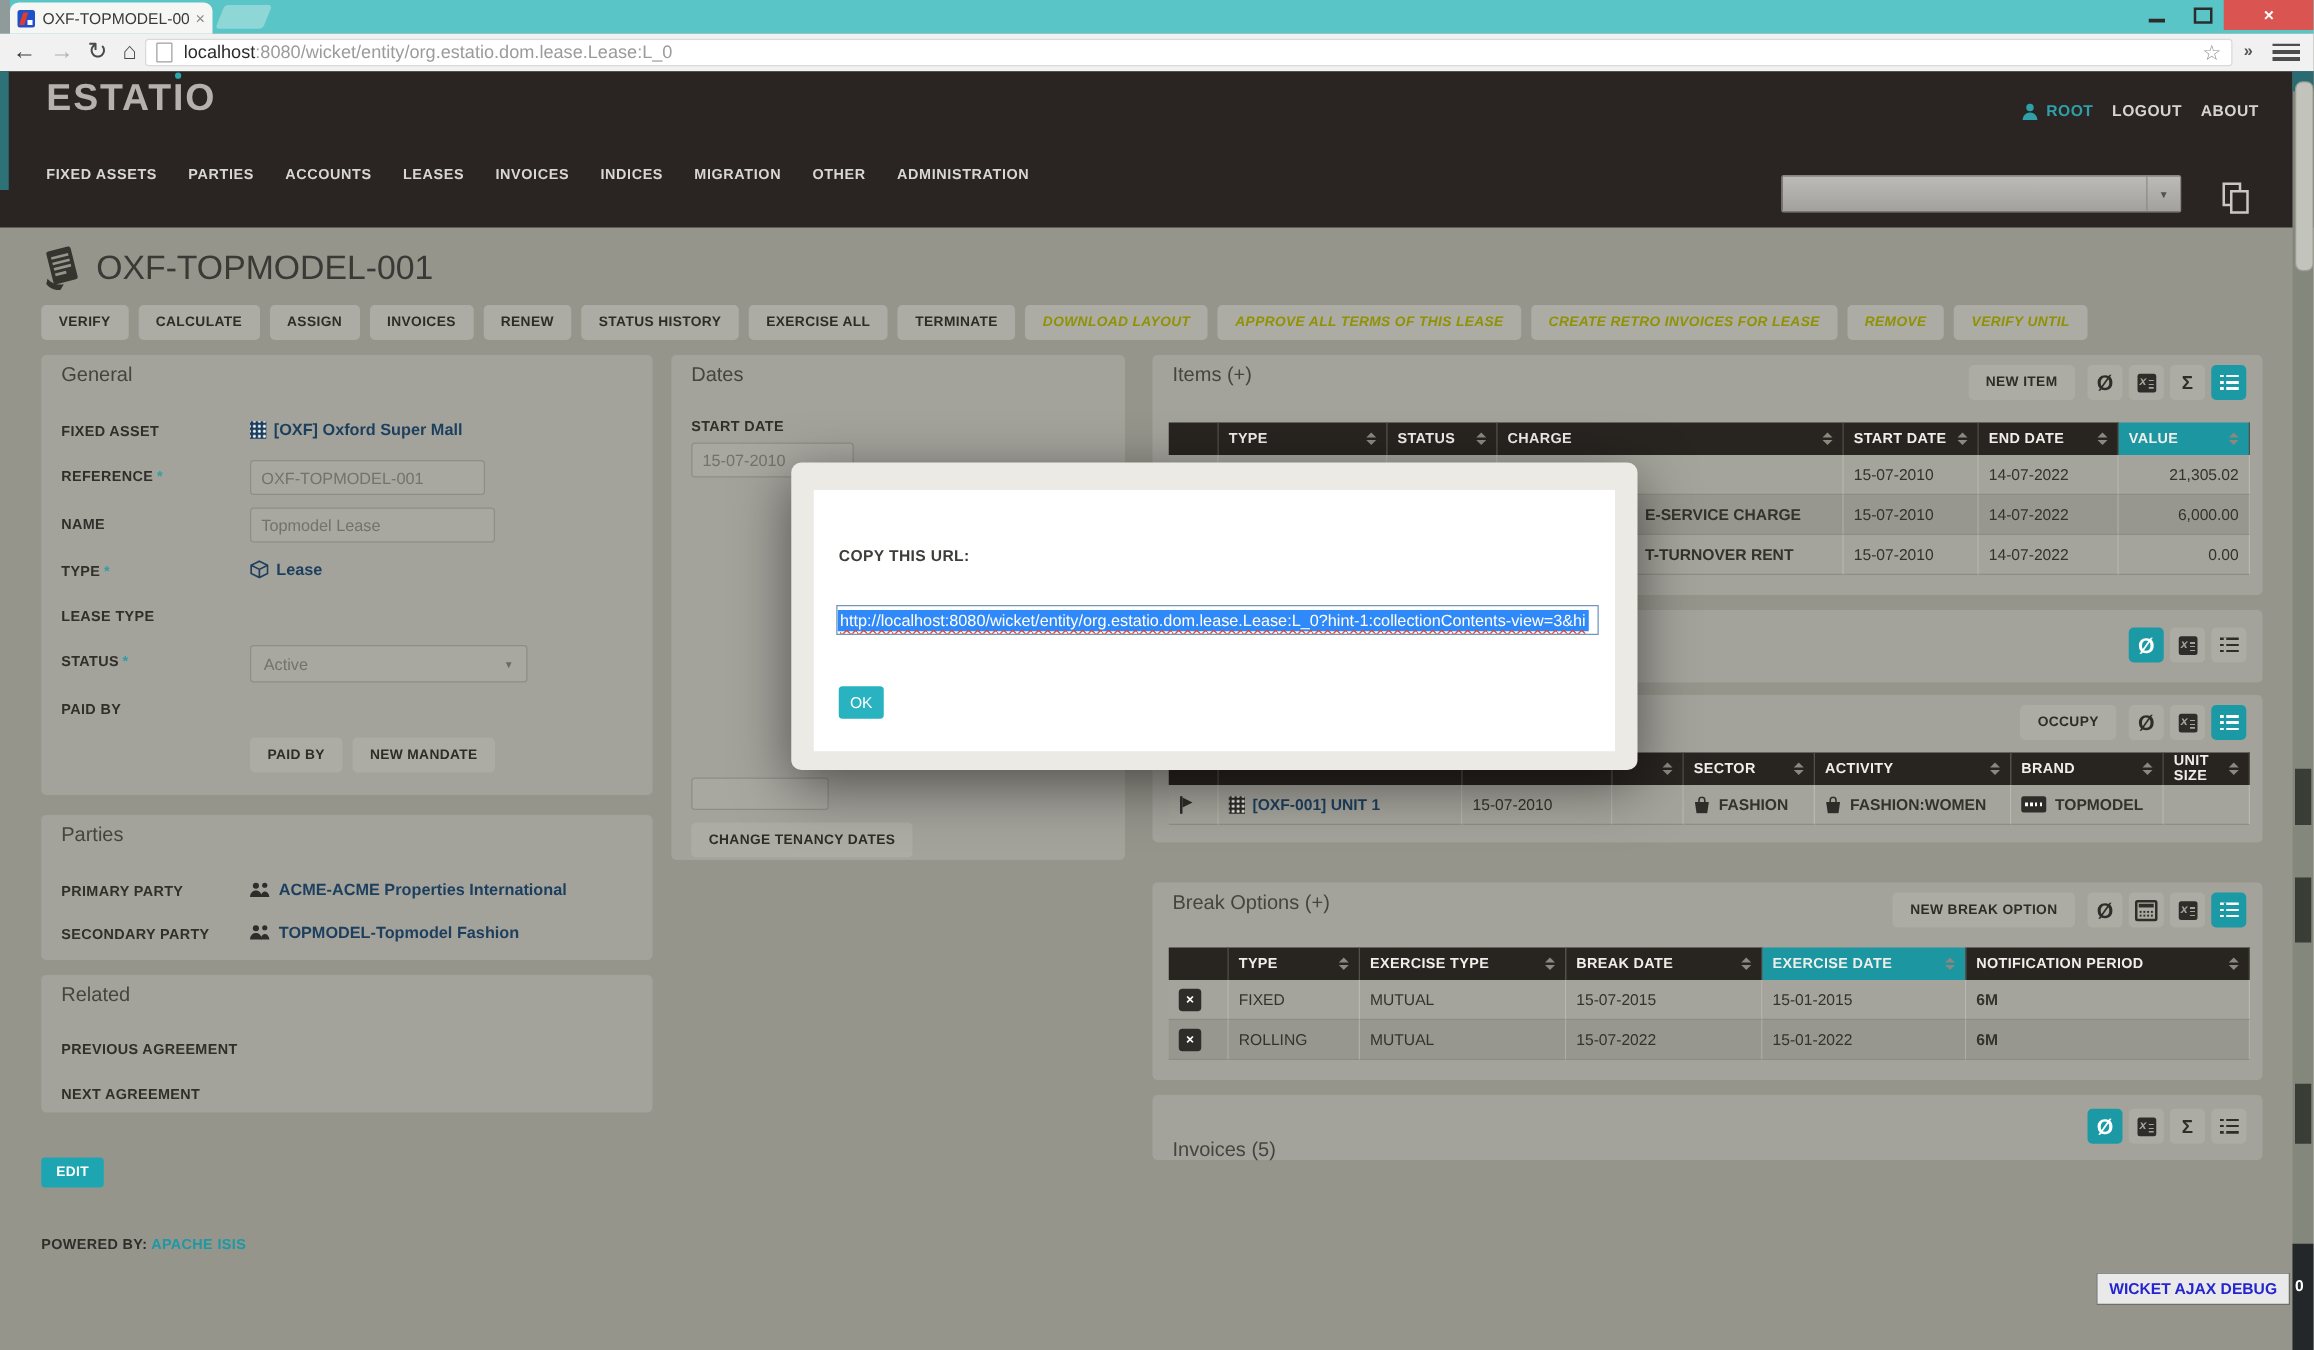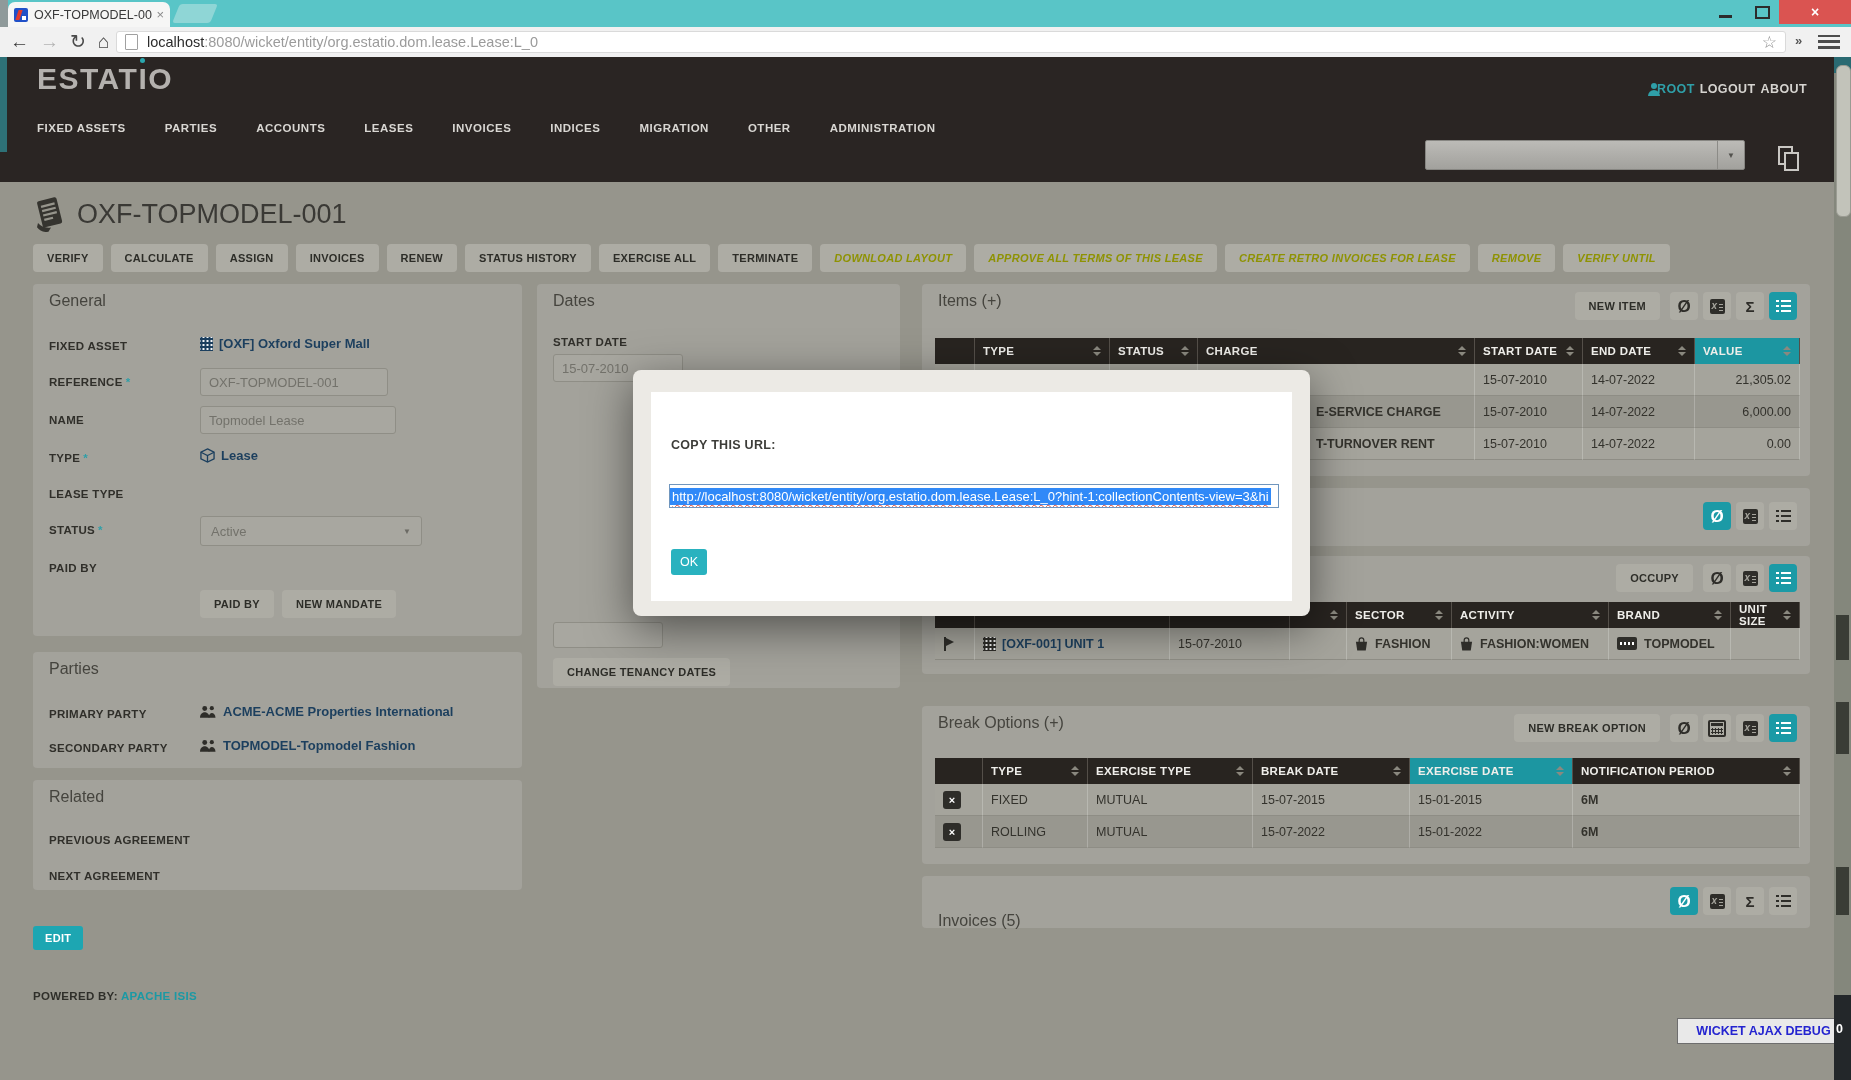--- a/index.html
+++ b/index.html
@@ -35,27 +35,27 @@
   .star-ico{font-size:17px;color:#8f8f8f;margin-left:8px;}
   .overflow-chevron{position:absolute;left:1795px;top:33px;font-size:13px;font-weight:bold;color:#555;}
   .menu-ico{position:absolute;left:1818px;top:35px;width:22px;height:14px;
             background:repeating-linear-gradient(0deg,#4d4d4d 0 3px,transparent 3px 6px);}
   
   .appheader{position:absolute;left:0;top:57px;width:1851px;height:125px;background:#2a2523;}
   .header-notch{position:absolute;left:0;top:57px;width:7px;height:95px;background:#2e7177;}
   .logo{position:absolute;left:37px;top:62px;font-size:30px;font-weight:bold;letter-spacing:1.5px;color:#b4b1ae;}
   .logo-i{position:relative;}
   .logo-i::after{content:"";position:absolute;left:2px;top:-4px;width:5px;height:5px;border-radius:50%;background:#2aa7ae;}
-  .userlinks{position:absolute;right:44px;top:82px;display:flex;align-items:center;gap:5px;font-size:12.5px;font-weight:bold;letter-spacing:.4px;}
+  .userlinks{position:absolute;right:44px;top:82px;display:flex;align-items:center;gap:15px;font-size:12.5px;font-weight:bold;letter-spacing:.4px;}
   .user-ico{width:14px;height:13px;position:relative;margin-right:-9px;}
   .user-ico::before{content:"";position:absolute;left:4px;top:0;width:6px;height:6px;border-radius:50%;background:#2f9fa8;}
   .user-ico::after{content:"";position:absolute;left:1px;bottom:0;width:12px;height:6px;border-radius:6px 6px 0 0;background:#2f9fa8;}
   .link-root{color:#2f9fa8;}
   .link-light{color:#d6d4d0;}
-  .mainnav{position:absolute;left:37px;top:122px;display:flex;gap:39px;}
+  .mainnav{position:absolute;left:37px;top:134px;display:flex;gap:25px;}
   .mainnav span{font-size:11.5px;font-weight:bold;color:#d9d7d3;letter-spacing:.5px;}
   .nav-search{position:absolute;left:1425px;top:140px;width:320px;height:30px;border:1px solid #878682;border-radius:2px;
               background:linear-gradient(#bcbbb7,#a2a19d);display:flex;box-sizing:border-box;}
   .nav-search .flexspace{flex:1;}
   .nav-search .caret{width:26px;border-left:1px solid #8c8b87;display:flex;align-items:center;justify-content:center;
                      font-size:8px;color:#53524e;}
   .copy-ico{position:absolute;left:1778px;top:146px;width:17px;height:22px;}
   .copy-ico::before{content:"";position:absolute;left:0;top:0;width:11px;height:15px;border:2px solid #c9c7c3;background:#2a2523;}
   .copy-ico::after{content:"";position:absolute;left:6px;top:6px;width:11px;height:15px;border:2px solid #c9c7c3;background:#2a2523;
                    box-shadow:inset 0 0 0 1px #2a2523;}
@@ -139,21 +139,21 @@
   .modal-label{position:absolute;left:20px;top:46px;font-size:12.5px;font-weight:bold;color:#3d3d39;letter-spacing:.3px;}
   .url-input{position:absolute;left:18px;top:92px;width:608px;height:22px;border:1px solid #7096be;background:#fff;
              display:flex;align-items:center;overflow:hidden;white-space:nowrap;}
   .url-selected{background:#3089f8;color:#fff;font-size:13px;padding:1px 2px;white-space:nowrap;
              text-decoration:underline wavy #d84a3a 1px;text-underline-offset:3px;}
   .ok-btn{position:absolute;left:20px;bottom:26px;width:36px;height:26px;background:#29b2bf;color:#fff;border:none;border-radius:3px;
           font-family:"Liberation Sans",sans-serif;font-size:12.5px;}
   
   .powered{position:absolute;left:33px;top:990px;font-size:11.5px;font-weight:bold;color:#2f2f2a;letter-spacing:.3px;}
   .powered a{color:#1b99a4;}
-  .wicket-debug{position:absolute;left:1677px;top:1018px;width:173px;height:26px;background:#e9e9e9;border:1px solid #6e6e6e;
+  .wicket-debug{position:absolute;left:1677px;top:1018px;width:155px;height:26px;background:#e9e9e9;border:1px solid #6e6e6e;
         display:flex;align-items:center;justify-content:center;font-size:12.5px;font-weight:bold;color:#2424d0;box-sizing:border-box;}
   .debug-count{position:absolute;left:1836px;top:1022px;color:#fff;font-size:12.5px;font-weight:bold;}
   
   .scrollstrip{position:absolute;left:1834px;top:57px;width:17px;height:1023px;background:#84877c;}
   .scroll-teal{position:absolute;left:0;top:0;width:17px;height:16px;background:#2a6a72;}
   .scroll-thumb{position:absolute;left:2px;top:8px;width:13px;height:150px;background:#c2c3ba;border-radius:6px;border:1px solid #9a9b92;}
   .scroll-mark{position:absolute;left:2px;width:13px;background:#3a3d36;}
   .scroll-bottom{position:absolute;left:0;bottom:0;width:17px;height:85px;background:#23272a;}
   
   .abs{position:absolute;}

